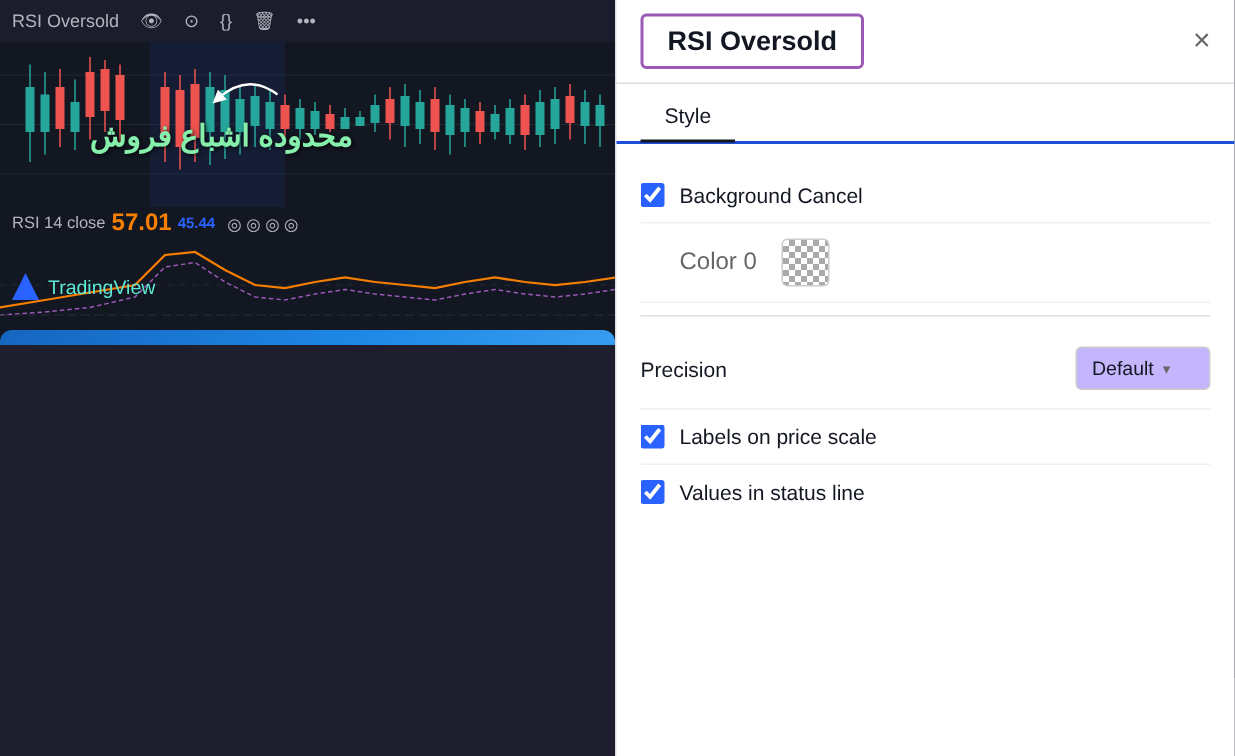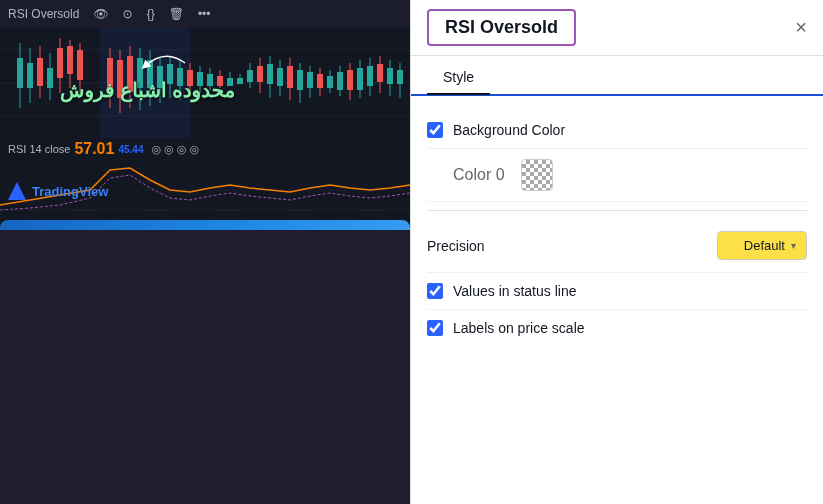--- a/index.html
+++ b/index.html
@@ -74,21 +74,21 @@
       top: 182px; left: 8px;
       display: flex; align-items: center; gap: 6px;
       z-index: 20;
     }
     .tv-logo {
       width: 18px; height: 18px;
       background: #2962ff;
       clip-path: polygon(0 100%, 50% 0, 100% 100%);
     }
     .tv-text {
-      color: #3b82f6; font-size: 13px; font-weight: 700;
+      color: #5eead4; font-size: 13px; font-weight: 400;
     }
 
     
     .blue-banner {
       position: absolute;
       top: 220px; left: 0;
       width: 410px; height: 80px;
       background: linear-gradient(135deg, #1565c0, #1e88e5, #42a5f5);
       border-radius: 8px;
       display: flex; align-items: center; justify-content: center;
@@ -181,22 +181,22 @@
       border-bottom: 1px solid #f0f0f0;
     }
     .precision-label {
       font-size: 14px; color: #131722; flex: 1;
     }
     .precision-select {
       display: flex; align-items: center;
       border: 1px solid #ccc; border-radius: 4px;
       padding: 6px 10px; gap: 6px;
       font-size: 13px; color: #131722;
-      cursor: pointer; background: #fde047;
-      min-width: 90px; justify-content: flex-end;
+      cursor: pointer; background: #c4b5fd;
+      min-width: 90px; justify-content: flex-start;
     }
     .select-arrow { color: #666; font-size: 10px; }
 
     
     .check-row {
       display: flex; align-items: center; gap: 10px;
       padding: 10px 0;
       border-bottom: 1px solid #f0f0f0;
     }
     .check-row:last-child { border-bottom: none; }
@@ -420,47 +420,47 @@
   </div>
 
   <div class="dialog-tabs">
     <div class="dtab active">Style</div>
   </div>
 
   <div class="dialog-body">
 
     <div class="setting-row">
       <input type="checkbox" class="setting-checkbox" checked="" style="">
-      <span class="setting-label">Background Color</span>
+      <span class="setting-label">Background Cancel</span>
     </div>
 
     <div class="setting-row">
       <span style="width:16px"></span>
       <span class="color-label">Color 0</span>
       <div class="color-swatch"></div>
     </div>
 
     <div class="dialog-divider"></div>
 
     <div class="precision-row">
       <span class="precision-label">Precision</span>
       <div class="precision-select">
         <span>Default</span>
         <span class="select-arrow">▾</span>
       </div>
     </div>
 
     <div class="check-row">
       <input type="checkbox" class="setting-checkbox" checked="" style="">
-      <span class="setting-label">Values in status line</span>
+      <span class="setting-label">Labels on price scale</span>
     </div>
 
     <div class="check-row">
       <input type="checkbox" class="setting-checkbox" checked="" style="">
-      <span class="setting-label">Labels on price scale</span>
+      <span class="setting-label">Values in status line</span>
     </div>
 
   </div>
 
 </div>
 
 <div class="dialog-footer">
   <div class="footer-left">
     <div class="defaults-btn">
       <span>Defaults</span>

